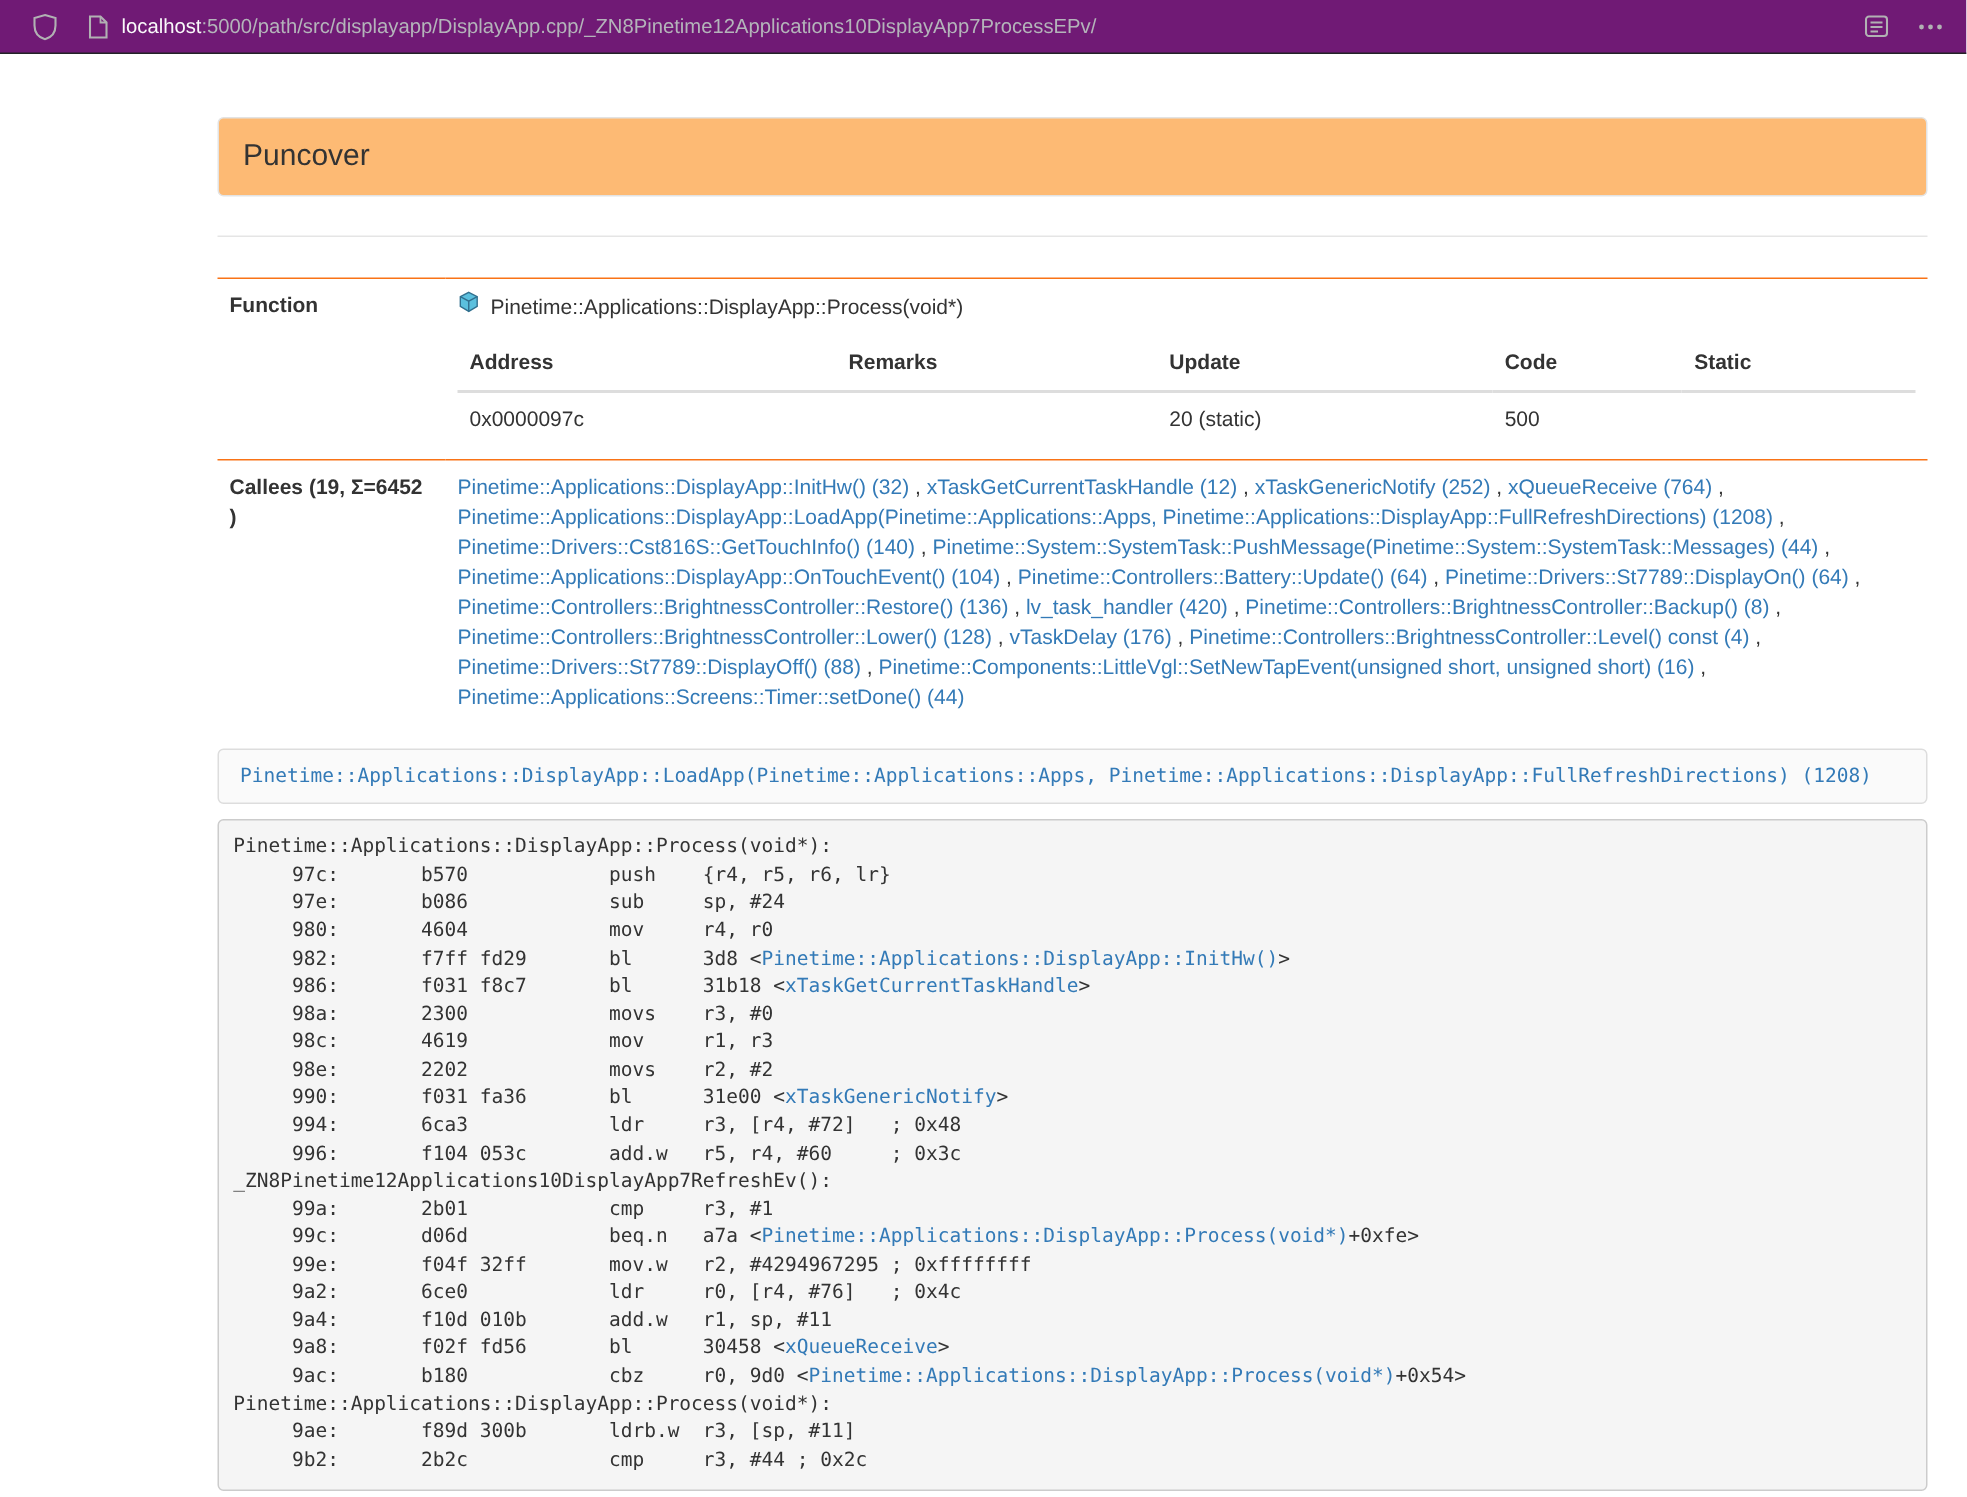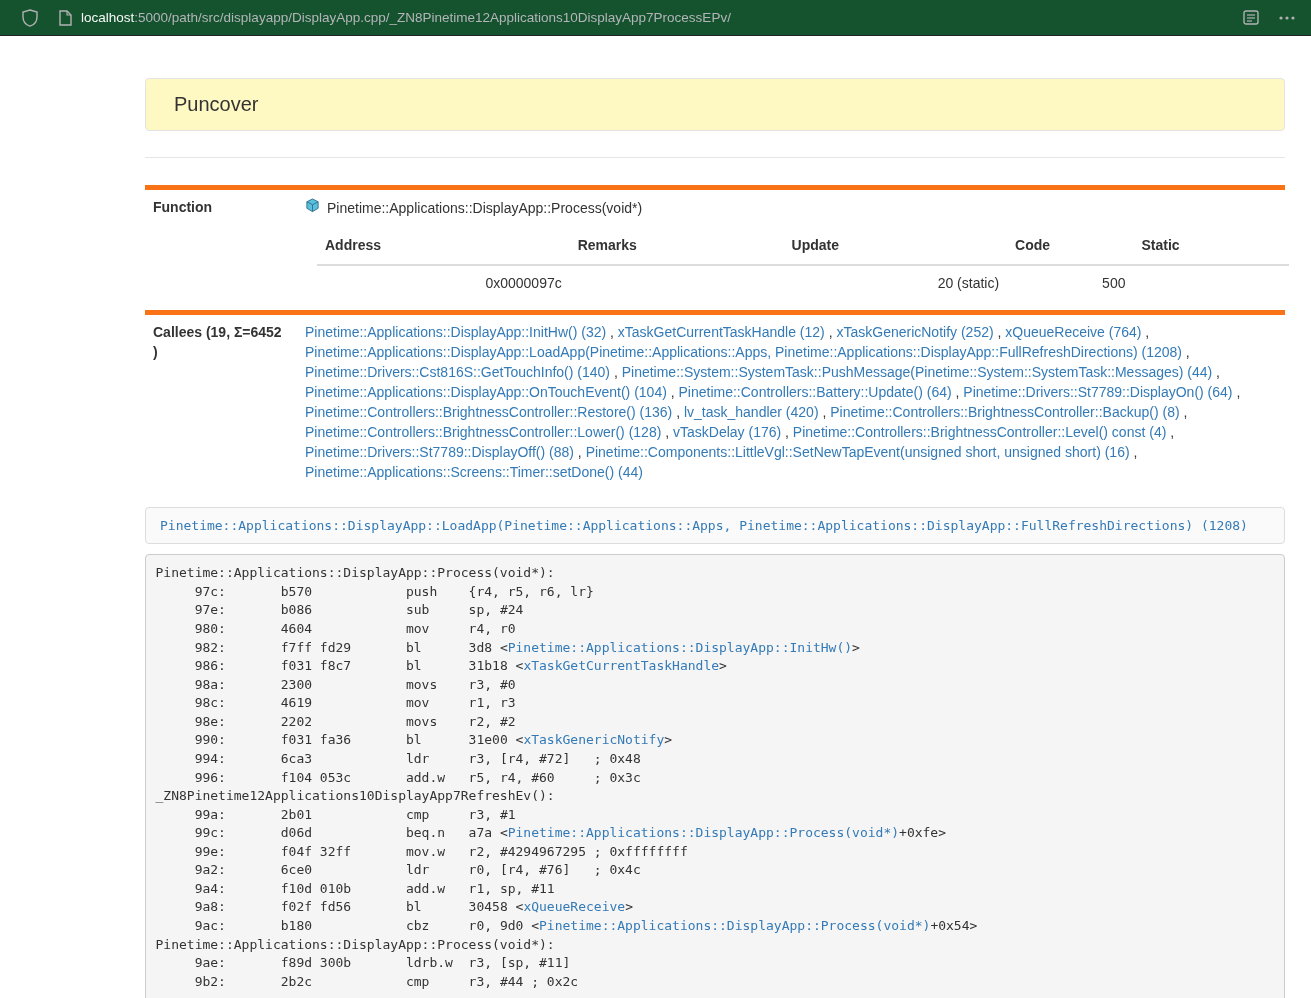--- a/index.html
+++ b/index.html
@@ -1,57 +1,57 @@
 <!DOCTYPE html>
 <html><head>
 <meta charset="utf-8">
 <style>
   * { box-sizing: border-box; margin: 0; padding: 0; }
   html, body { width: 1311px; height: 998px; overflow: hidden; background: #fff; }
   body { font-family: "Liberation Sans", sans-serif; font-size: 14px; color: #333; }
 
   
-  .toolbar { height: 36px; background: #14532d; border-bottom: 1px solid #232327;
+  .toolbar { height: 36px; background: #701a75; border-bottom: 1px solid #232327;
              display: flex; align-items: center; }
   .tb-icon { display: inline-flex; align-items: center; justify-content: center; cursor: pointer; }
   .tb-shield { margin-left: 22px; }
   .tb-page { margin-left: 21px; }
   .urlbar { flex: 1; margin-left: 9px; font-size: 13.5px; color: #b4b4ba;
             white-space: nowrap; overflow: hidden; cursor: text; }
   .urlbar .host { color: #f9f9fa; }
   .toolbar-right { display: flex; align-items: center; gap: 20px; margin-right: 16px; }
 
   
   .container { margin-left: 145px; width: 1140px; padding-top: 42px; }
 
-  .title-panel { background: #fef9c3; border: 1px solid #e3e3e3; border-radius: 4px;
-                 padding: 14px 28px; }
+  .title-panel { background: #fdba74; border: 1px solid #e3e3e3; border-radius: 4px;
+                 padding: 14px 16px; }
   .title-panel .title { font-size: 20px; color: #333; }
 
   hr.divider { border: 0; border-top: 1px solid #e5e5e5; margin: 26px 0 27px 0; }
 
   .crumbs { margin-bottom: 8px; }
   .crumbs .sep { color: #666; margin: 0 5px; }
   .crumbs .lineno { color: #333; }
 
   a.link { color: #337ab7; text-decoration: none; }
 
   
   table.fn { width: 100%; border-collapse: collapse; }
   table.fn > tbody > tr > th,
-  table.fn > tbody > tr > td { border-top: 5px solid #f97316; padding: 8px;
+  table.fn > tbody > tr > td { border-top: 1px solid #f97316; padding: 8px;
                                text-align: left; vertical-align: top;
                                font-weight: normal; line-height: 1.42857; }
   table.fn > tbody > tr > th { width: 152px; font-weight: bold; }
 
   .fn-name-line { display: flex; align-items: center; gap: 7px; }
 
-  table.inner { width: 100%; border-collapse: collapse; margin-top: 9px; margin-left: 12px; }
+  table.inner { width: 100%; border-collapse: collapse; margin-top: 9px; }
   table.inner th { border-bottom: 2px solid #ddd; padding: 8px; text-align: left; font-weight: bold; }
-  table.inner td { border-top: 1px solid #ddd; padding: 8px; text-align: right; }
+  table.inner td { border-top: 1px solid #ddd; padding: 8px; text-align: left; }
   table.inner th:nth-child(1), table.inner td:nth-child(1) { width: 26%; }
   table.inner th:nth-child(2), table.inner td:nth-child(2) { width: 22%; }
   table.inner th:nth-child(3), table.inner td:nth-child(3) { width: 23%; }
   table.inner th:nth-child(4), table.inner td:nth-child(4) { width: 13%; }
   table.inner th:nth-child(5), table.inner td:nth-child(5) { width: 16%; }
 
   
   .symbol-well { background: #fafafa; border: 1px solid #ddd; border-radius: 4px;
                  padding: 10px 14px; margin-top: 16px;
                  font-family: "DejaVu Sans Mono", monospace; font-size: 13px; }

